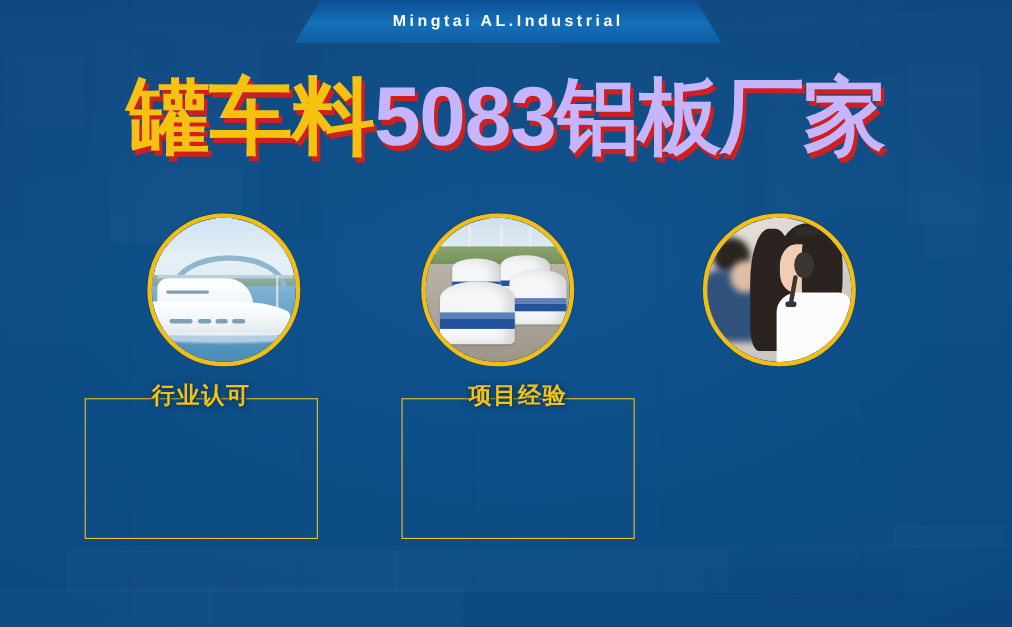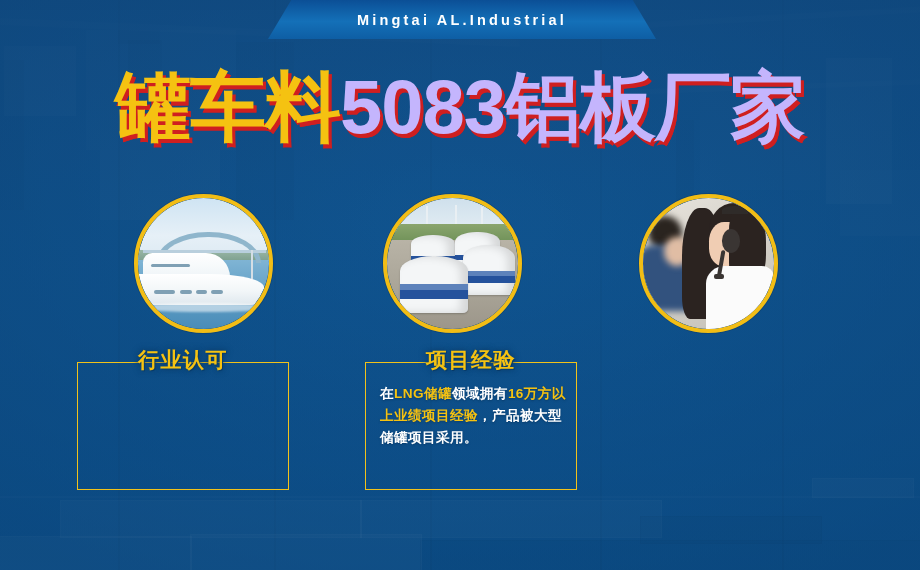--- a/index.html
+++ b/index.html
@@ -278,17 +278,16 @@
       </span>
     </div>
   </div>
 
   <div class="card" style="left:332px;margin-left:33px;">
     <div class="card-title-wrap">
       <span class="card-title-gap">
         <span class="card-title">项目经验</span>
       </span>
     </div>
-    <div class="card-body"><span>在</span><span class="hi">LNG储罐</span><span>领域拥有</span><span class="hi">16万方以上业绩项目经验</span><span>，产品被大型储罐项目采用。</span></div>
   </div>
 
 
 </div>
 
 </body></html>

